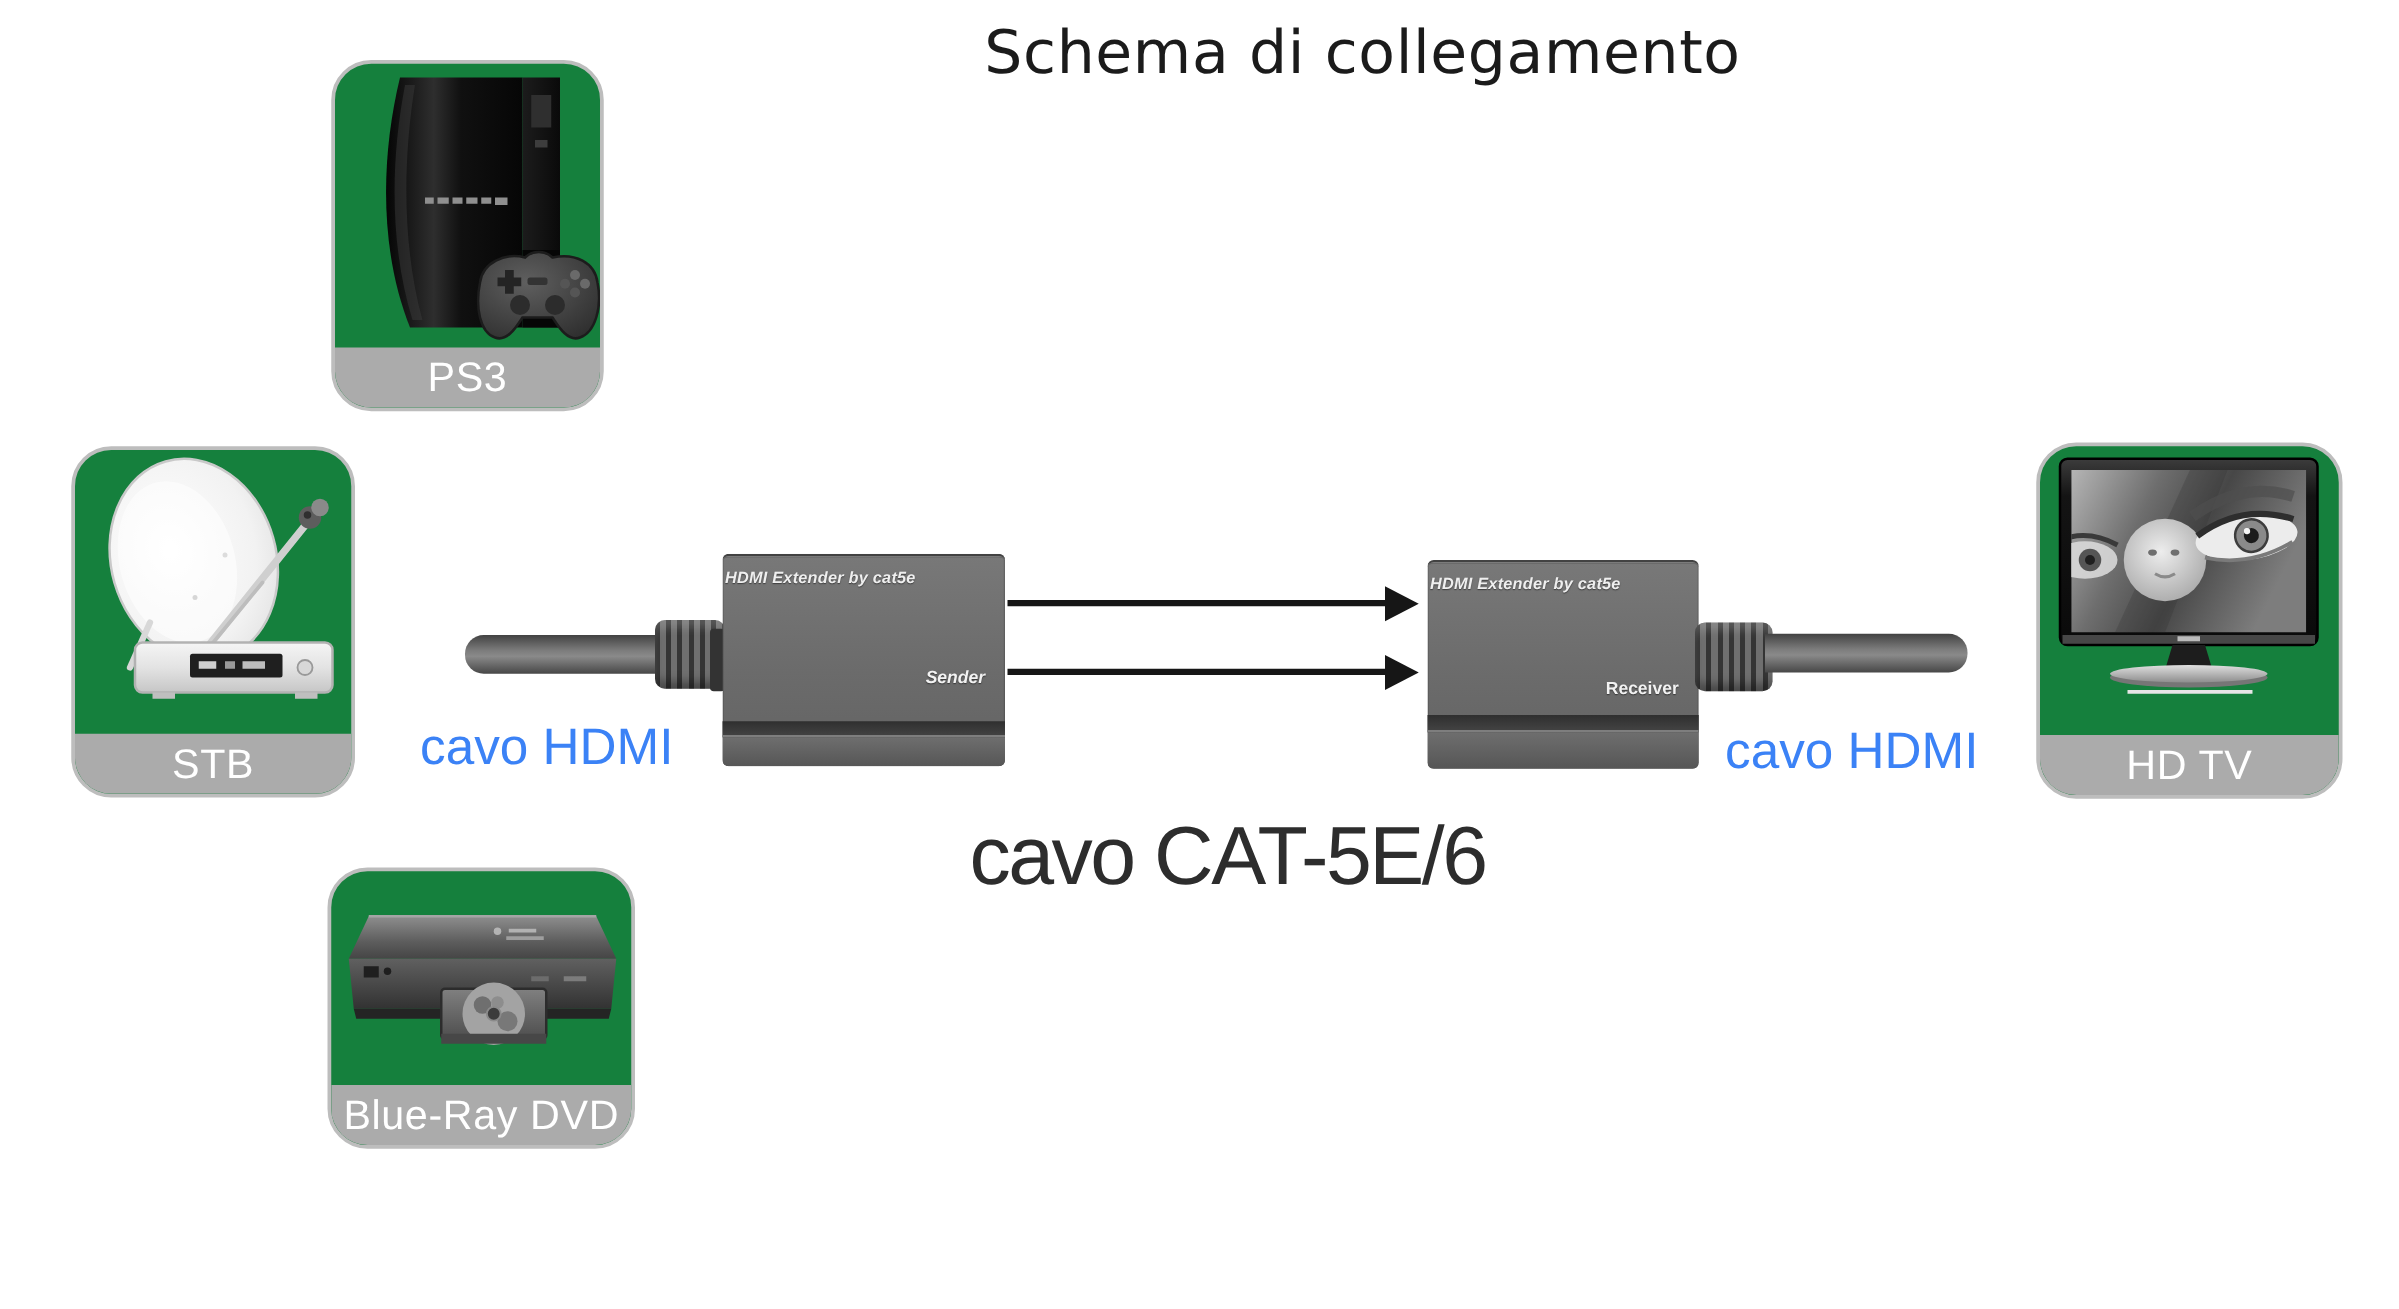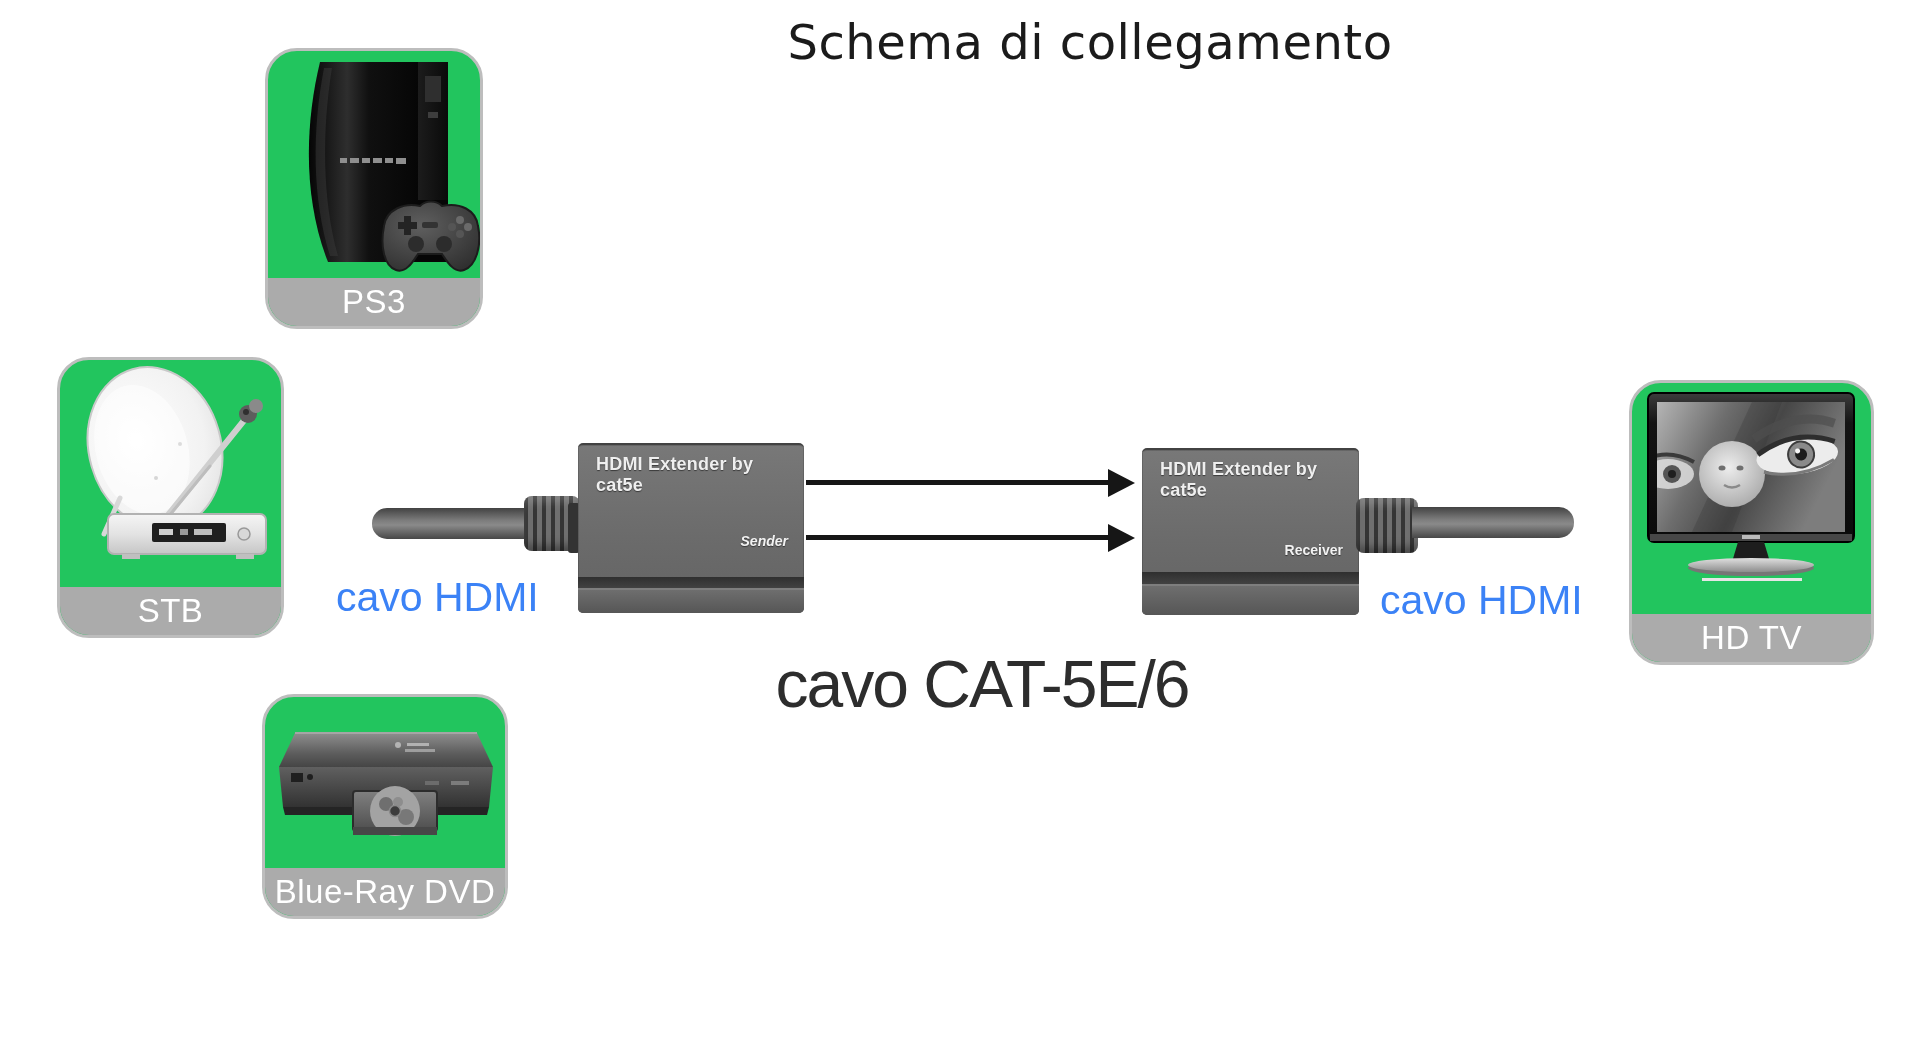--- a/index.html
+++ b/index.html
@@ -22,21 +22,21 @@
     font-family: "DejaVu Sans", sans-serif;
     font-size: 48px;
     font-weight: 500;
     letter-spacing: 0.5px;
     color: #1b1b1b;
   }
 
   
   .card {
     position: absolute;
-    background: #22c55e;
+    background: #15803d;
     border: 3px solid #bdbdbd;
     border-radius: 32px;
     overflow: hidden;
     display: flex;
     flex-direction: column;
   }
   .card-image {
     flex: 1 1 auto;
     display: flex;
     align-items: center;
@@ -51,40 +51,41 @@
     font-size: 33px;
     font-weight: 400;
     display: flex;
     align-items: center;
     justify-content: center;
     letter-spacing: 0.5px;
   }
   #card-ps3    { left: 265px;  top: 48px;  width: 218px; height: 281px; }
   #card-stb    { left: 57px;   top: 357px; width: 227px; height: 281px; gap: 22px; }
   #card-bluray { left: 262px;  top: 694px; width: 246px; height: 225px; }
-  #card-hdtv   { left: 1629px; top: 354px; width: 245px; height: 285px; margin-top: 26px; }
+  #card-hdtv   { left: 1629px; top: 354px; width: 245px; height: 285px; }
 
   
   .extender {
     position: absolute;
     background: linear-gradient(180deg, #787878 0%, #6b6b6b 55%, #636363 100%);
     border-radius: 5px;
     border-top: 2px solid #424242;
     box-shadow: inset 0 0 0 1px rgba(0,0,0,0.15);
   }
   #sender-box   { left: 578px;  top: 443px; width: 226px; height: 170px; }
   #receiver-box { left: 1142px; top: 448px; width: 217px; height: 167px; }
   .extender .model-label {
     position: absolute;
-    left: 18px; top: 9px;
-    font-size: 18px;
+    left: 2px; top: 9px;
+    font-size: 13px;
     font-weight: bold;
     color: #efefef;
     letter-spacing: 0.2px;
     text-shadow: 0 1px 1px rgba(0,0,0,0.5);
+    font-style: italic;
   }
   .extender .role-label {
     position: absolute;
     right: 16px;
     font-size: 14px;
     font-weight: bold;
     color: #f2f2f2;
     text-shadow: 0 1px 1px rgba(0,0,0,0.5);
   }
   #sender-box .role-label   { top: 88px; font-style: italic; }

